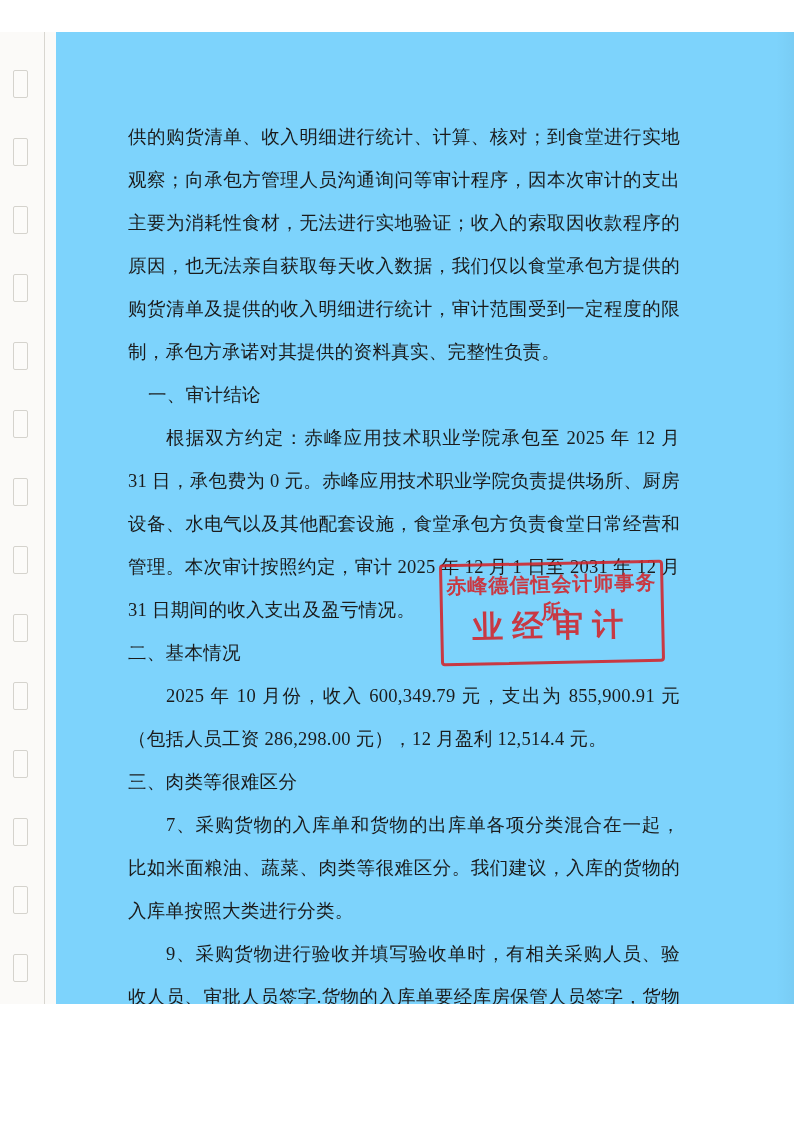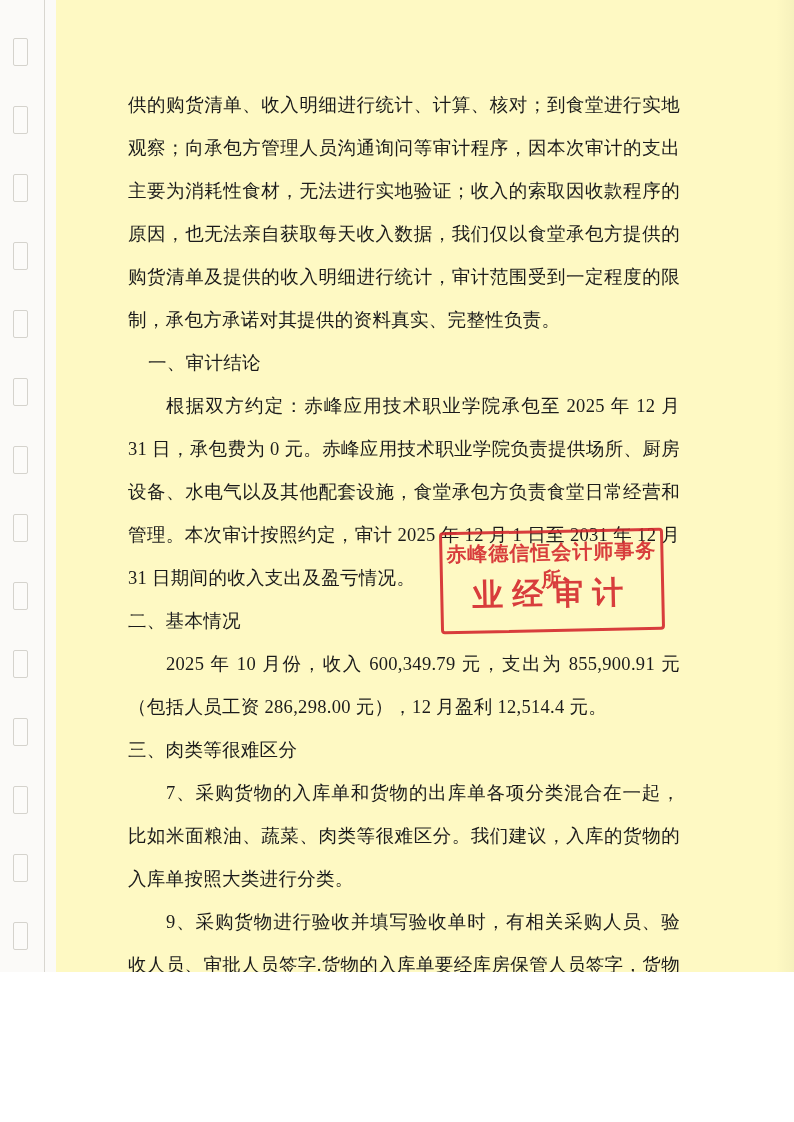--- a/index.html
+++ b/index.html
@@ -7,22 +7,23 @@
     padding: 0;
     background: #ffffff;
   }
   body {
     font-family: "Liberation Serif", "DejaVu Serif", serif;
   }
   .page {
     position: relative;
     width: 794px;
     height: 972px;
-    background: #fef9c3;
+    background: #7dd3fc;
     overflow: hidden;
+    margin-top: 32px;
   }
 
   
   .binding-strip {
     position: absolute;
     left: 0;
     top: 0;
     width: 56px;
     height: 1122px;
     background: #fbfaf8;

